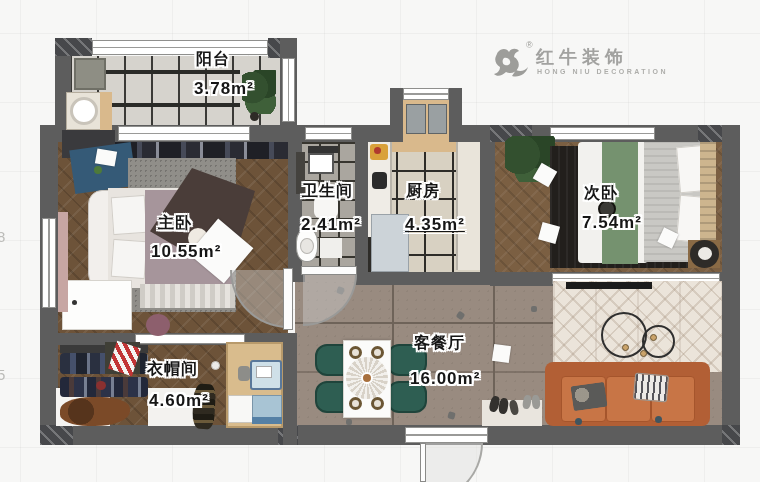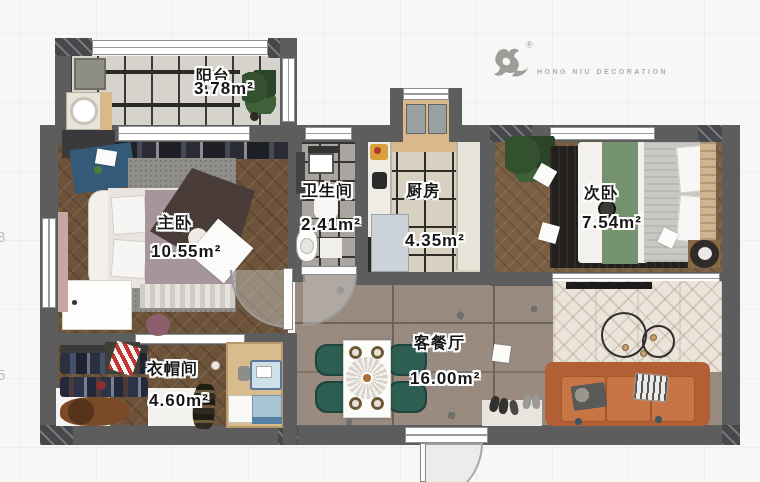--- a/index.html
+++ b/index.html
@@ -46,20 +46,21 @@
 
   <div class="ruler-num" style="left:-3px;top:228px;">8</div>
   <div class="ruler-num" style="left:-3px;top:366px;">5</div>
 
   <div class="abs" style="left:490px;top:42px;width:180px;height:42px;z-index:50;">
     <svg class="abs" style="left:2px;top:4px;" width="38" height="34" viewBox="0 0 38 34">
       <path fill="#9d9d9a" d="M6,6 C9,2 15,2 17,6 C19,2 25,2 27,5 C24,6 22,8 22,11 C26,13 28,18 26,22 C24,27 18,28 14,26 C10,30 5,31 2,28 C6,27 8,24 8,21 C4,19 2,14 4,10 C5,8 5,7 6,6 Z M12,12 C10,14 10,18 13,19 C16,20 19,18 18,15 C17,12 14,11 12,12 Z"></path>
       <path fill="#9d9d9a" d="M24,24 C28,26 33,25 36,21 C34,28 27,32 20,30 Z"></path>
     </svg>
     <div class="abs" style="left:36px;top:-2px;font-size:9px;color:#9d9d9a;">®</div>
+    <div class="logo-brand" style="left:46px;top:3px;">红牛装饰</div>
     <div class="logo-sub" style="left:47px;top:26px;">HONG NIU DECORATION</div>
   </div>
 
   <div class="abs" style="left:70px;top:56px;width:210px;height:70px;background:#d6d3cd;background-image:repeating-linear-gradient(to right,#3b3a37 0 2px,transparent 2px 27px);"></div>
   <div class="abs" style="left:100px;top:70px;width:140px;height:4px;background:#2b2b28;"></div>
   <div class="abs" style="left:100px;top:103px;width:140px;height:4px;background:#2b2b28;"></div>
 
   <div class="abs herring" style="left:58px;top:142px;width:230px;height:191px;"></div>
   <div class="abs herring" style="left:58px;top:345px;width:225px;height:80px;"></div>
 
@@ -247,31 +248,31 @@
   <div class="arc" style="left:230px;top:270px;width:58px;height:58px;border-radius:0 0 0 100%;border-left:2px solid #9a9a98;border-bottom:2px solid #9a9a98;"></div>
   <div class="leaf" style="left:283px;top:268px;width:10px;height:62px;"></div>
 
   <div class="arc" style="left:303px;top:274px;width:54px;height:52px;border-radius:0 0 100% 0;border-right:2px solid #9a9a98;border-bottom:2px solid #9a9a98;"></div>
   <div class="leaf" style="left:301px;top:266px;width:56px;height:9px;"></div>
 
   <div class="win win-h" style="left:405px;top:427px;width:83px;height:16px;z-index:32;"></div>
   <div class="arc" style="left:423px;top:443px;width:60px;height:60px;border-radius:0 0 100% 0;border-right:2px solid #a8a8a5;border-bottom:2px solid #a8a8a5;background:rgba(225,225,223,0.5);"></div>
   <div class="leaf" style="left:420px;top:443px;width:6px;height:39px;"></div>
 
-  <div class="rname" style="left:196px;top:66px;">阳台</div>
+  <div class="rname" style="left:196px;top:49px;">阳台</div>
   <div class="rarea" style="left:194px;top:79px;">3.78m²</div>
 
   <div class="rname" style="left:158px;top:213px;">主卧</div>
   <div class="rarea" style="left:151px;top:242px;">10.55m²</div>
 
   <div class="rname" style="left:302px;top:181px;">卫生间</div>
   <div class="rarea" style="left:301px;top:215px;">2.41m²</div>
 
   <div class="rname" style="left:406px;top:181px;">厨房</div>
-  <div class="rarea" style="left:405px;top:231px;">4.35m²</div>
+  <div class="rarea" style="left:405px;top:215px;text-decoration:underline;">4.35m²</div>
 
   <div class="rname" style="left:584px;top:183px;">次卧</div>
   <div class="rarea" style="left:582px;top:213px;">7.54m²</div>
 
   <div class="rname" style="left:147px;top:359px;">衣帽间</div>
   <div class="rarea" style="left:149px;top:391px;">4.60m²</div>
 
   <div class="rname" style="left:414px;top:333px;">客餐厅</div>
   <div class="rarea" style="left:410px;top:369px;">16.00m²</div>
 

